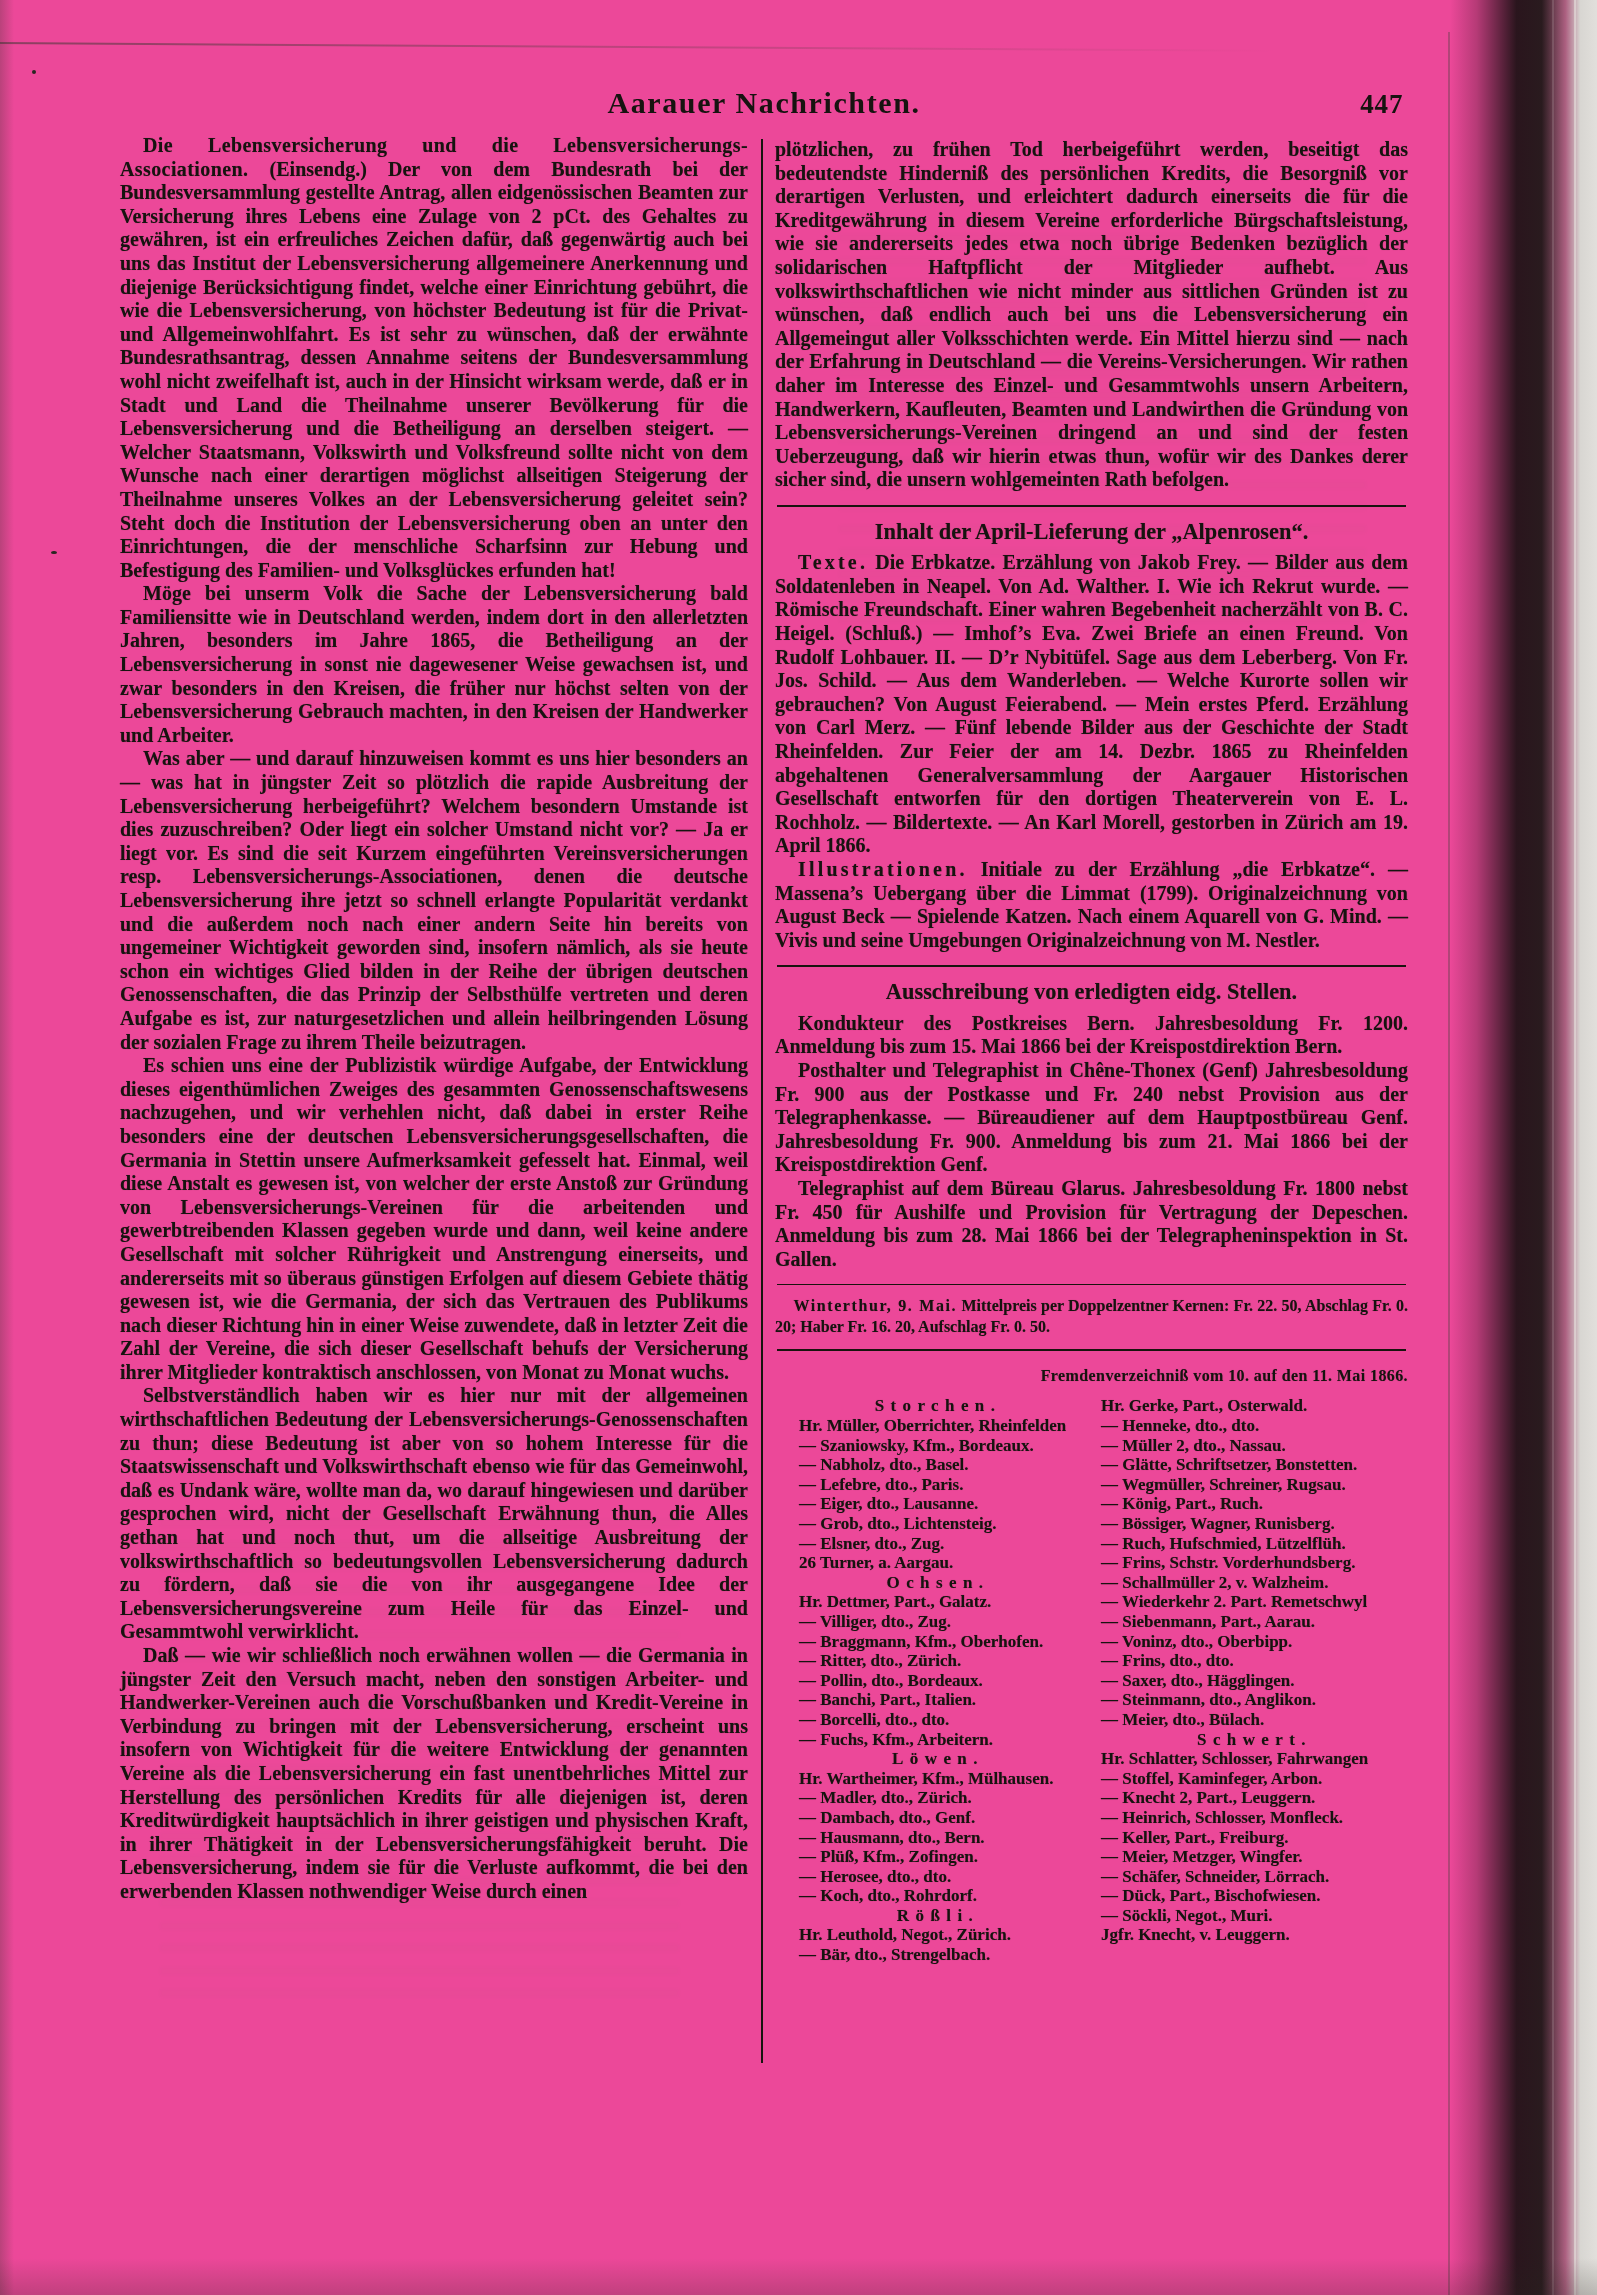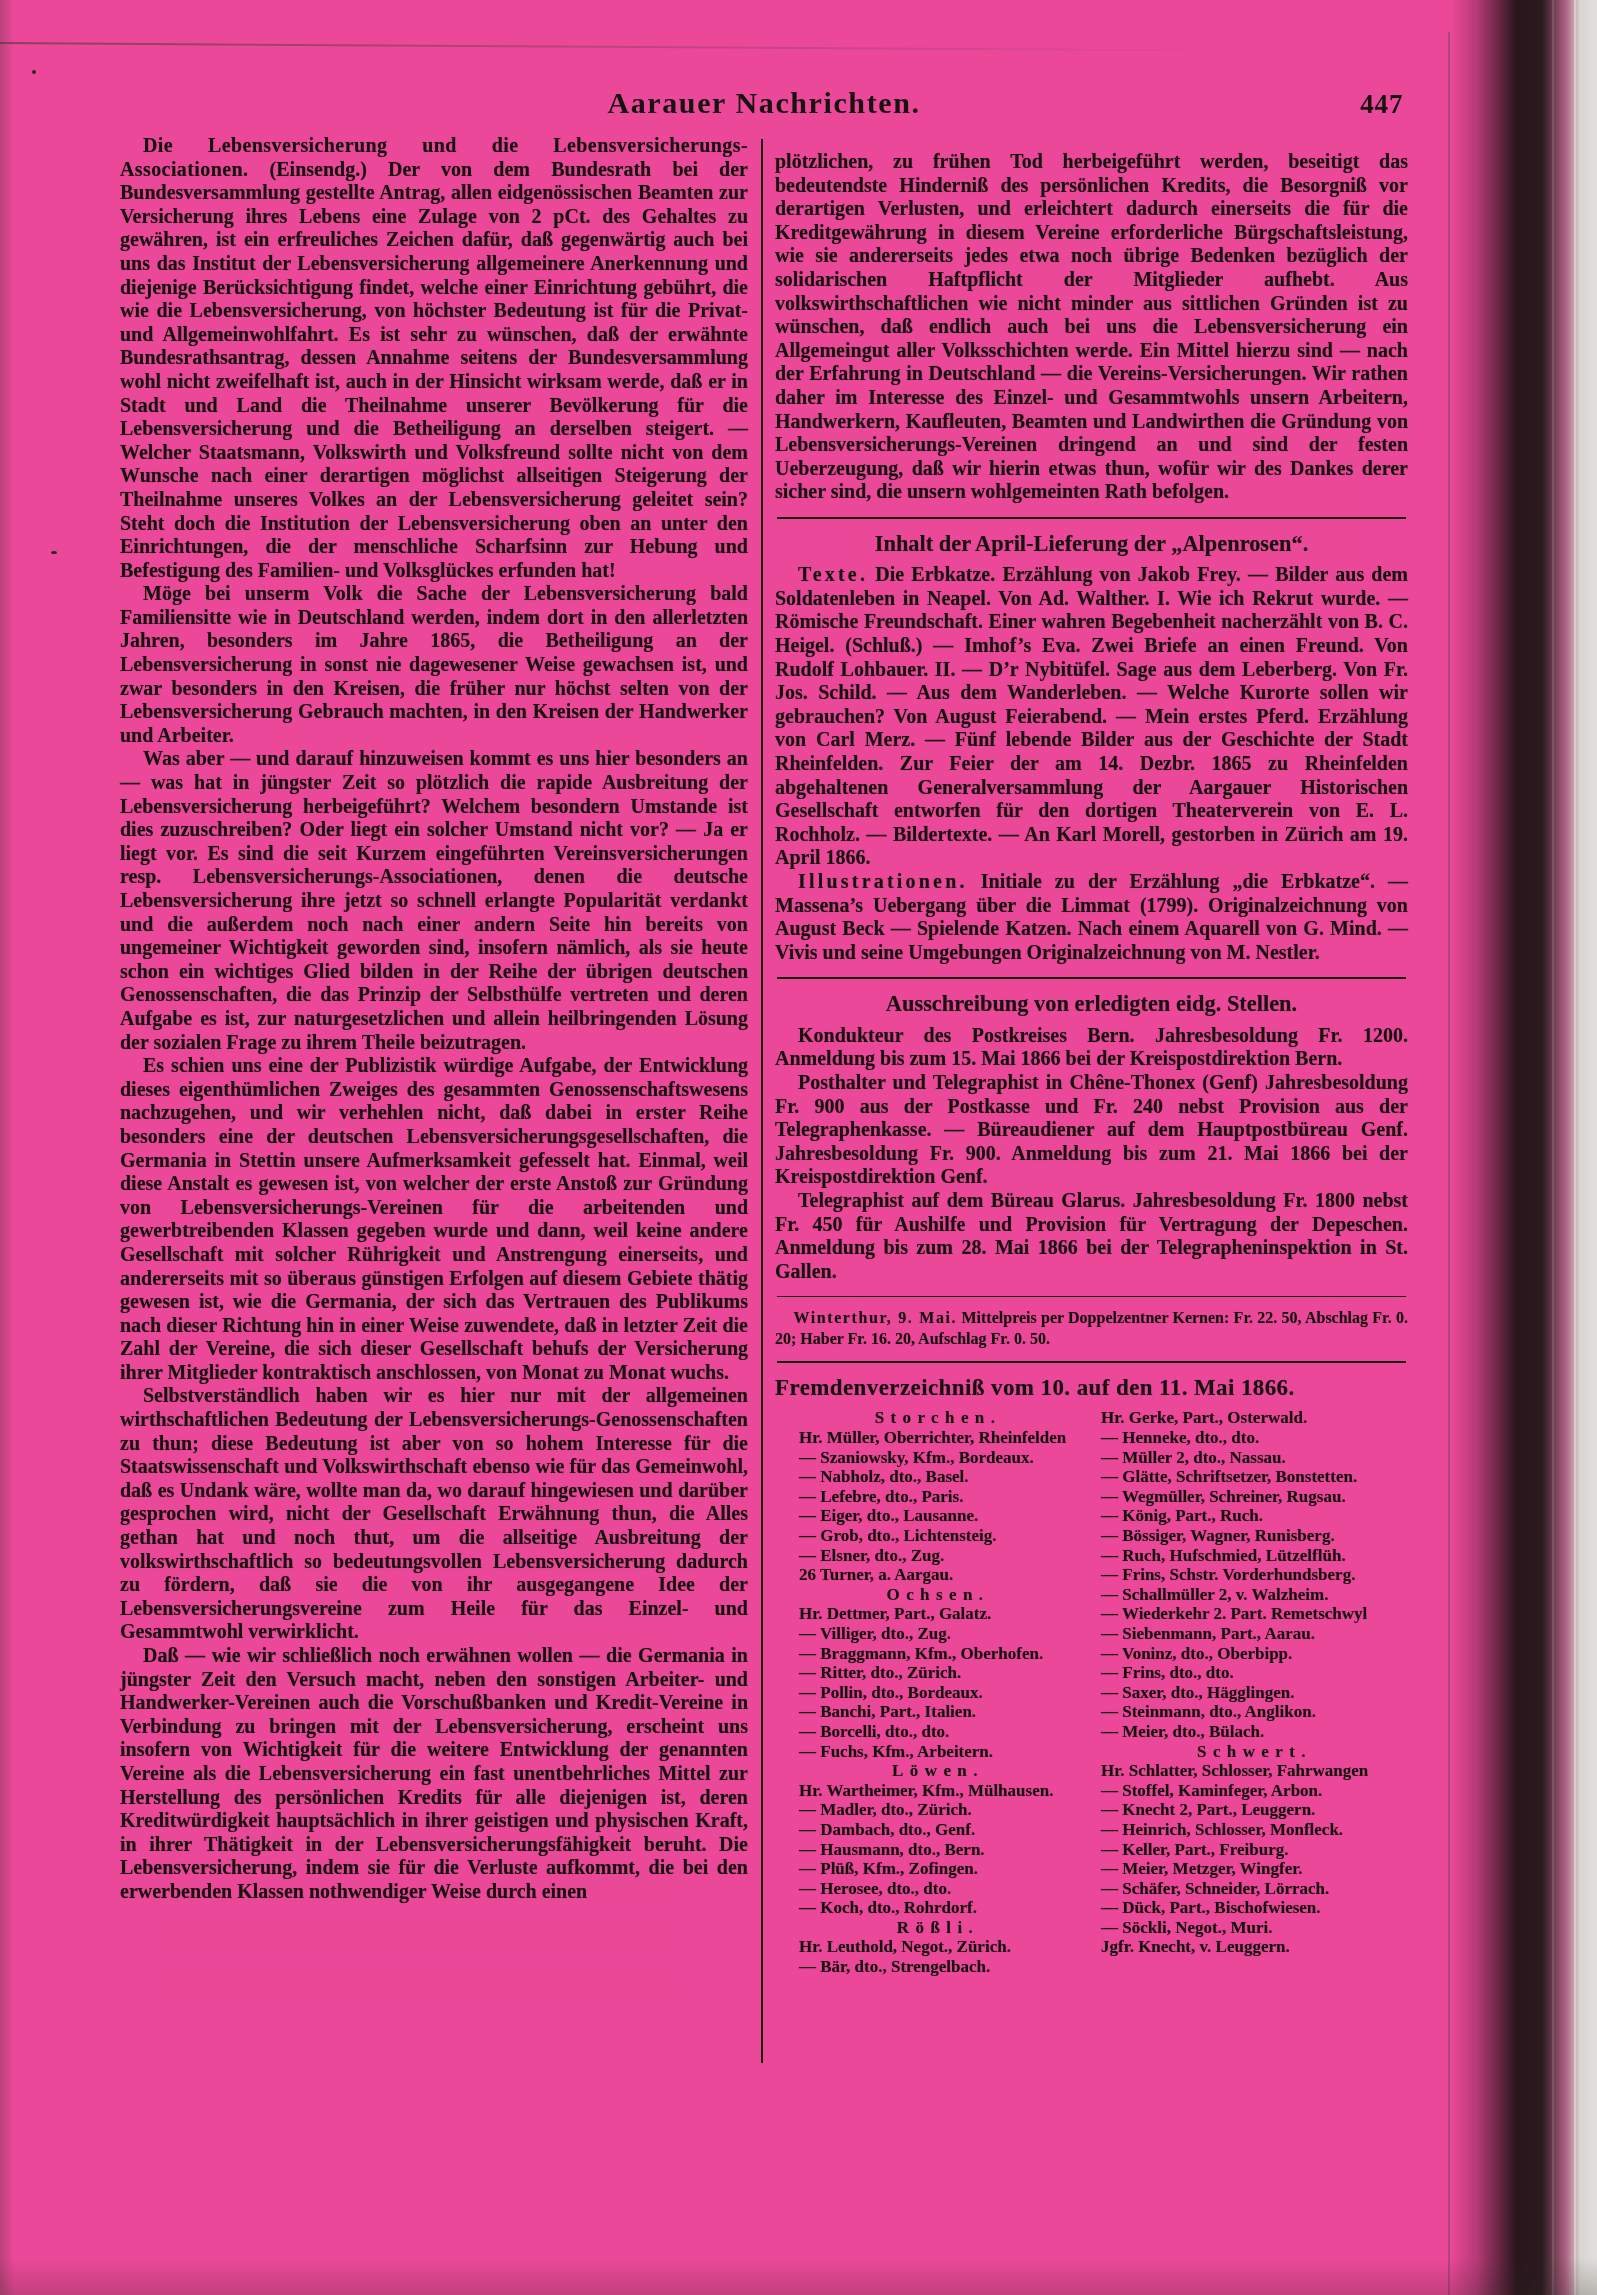--- a/index.html
+++ b/index.html
@@ -25,30 +25,30 @@
     background:repeating-linear-gradient(0deg, rgba(115,105,95,.06) 0 8px, rgba(115,105,95,0) 8px 22.4px);
     filter:blur(1.6px);}
   
   .masthead{position:absolute;left:120px;top:86px;width:1288px;height:43px;}
   .np-title{display:block;text-align:center;font-size:30px;letter-spacing:1.6px;}
   .pageno{position:absolute;right:4.8px;top:3.2px;font-size:27px;letter-spacing:0.8px;}
   
   .columns{position:absolute;left:120px;top:134px;width:1288px;}
   .col-left{position:absolute;left:0;top:0;width:628px;}
   .divider{position:absolute;left:641px;top:4.8px;width:2.4px;height:1924px;background:#18130e;}
-  .col-right{position:absolute;left:655px;top:16px;width:633px;}
+  .col-right{position:absolute;left:655px;top:4px;width:633px;}
   p{margin:0;font-size:20px;line-height:23.6px;text-align:justify;text-indent:1.15em;
     text-shadow:0 0 0.8px rgba(25,20,12,.4);}
   .lead-in{letter-spacing:0.4px;}
   .sec-head{font-size:22.4px;line-height:27px;text-align:center;text-indent:0;margin:11.2px 0 6.4px;}
   .rule{height:0;border:0;border-top:2.4px solid #18130e;margin:12.8px 1.6px 9.6px;}
   .rule-thin{border-top-width:1.6px;}
   .small{font-size:16px;line-height:21px;}
   .sperr{letter-spacing:3.2px;}
-  .fv-head{font-size:23px;line-height:29px;text-align:left;text-indent:0;margin:8px 0 6.4px;letter-spacing:0.4px;}
+  .fv-head{font-size:16px;line-height:29px;text-align:right;text-indent:0;margin:8px 0 6.4px;letter-spacing:0.4px;}
   .guest-cols{display:flex;margin-top:1.6px;}
   .g-col-l{width:302px;}
   .g-col-r{width:331px;}
   .g-row{font-size:17px;line-height:19.6px;white-space:nowrap;
     text-shadow:0 0 0.8px rgba(25,20,12,.4);margin-left:24px;}
   .g-head{text-align:center;letter-spacing:6.4px;white-space:normal;}
 </style>
 </head>
 <body>
 

